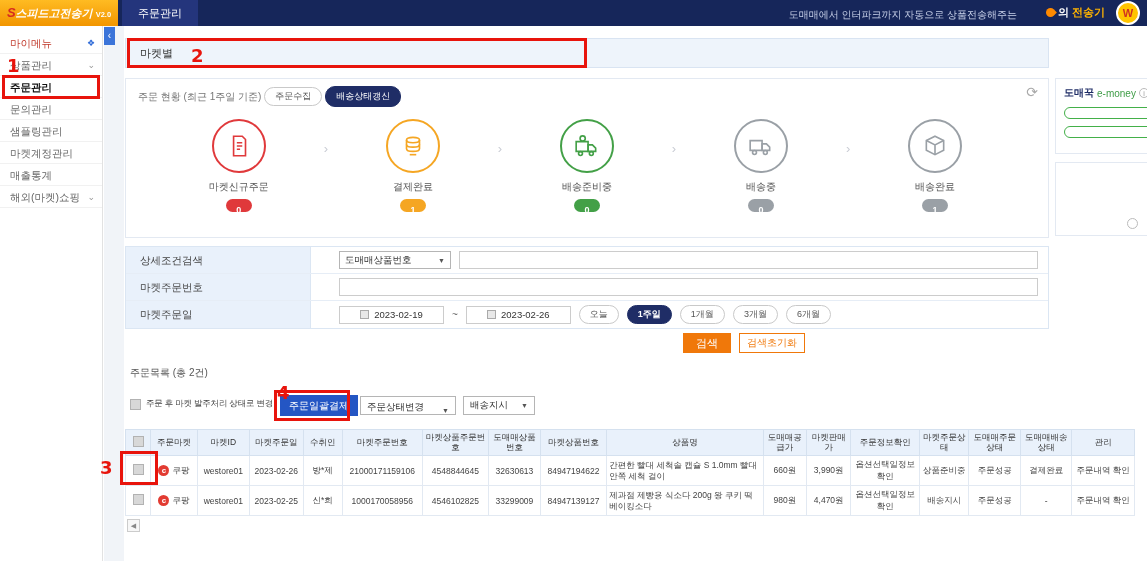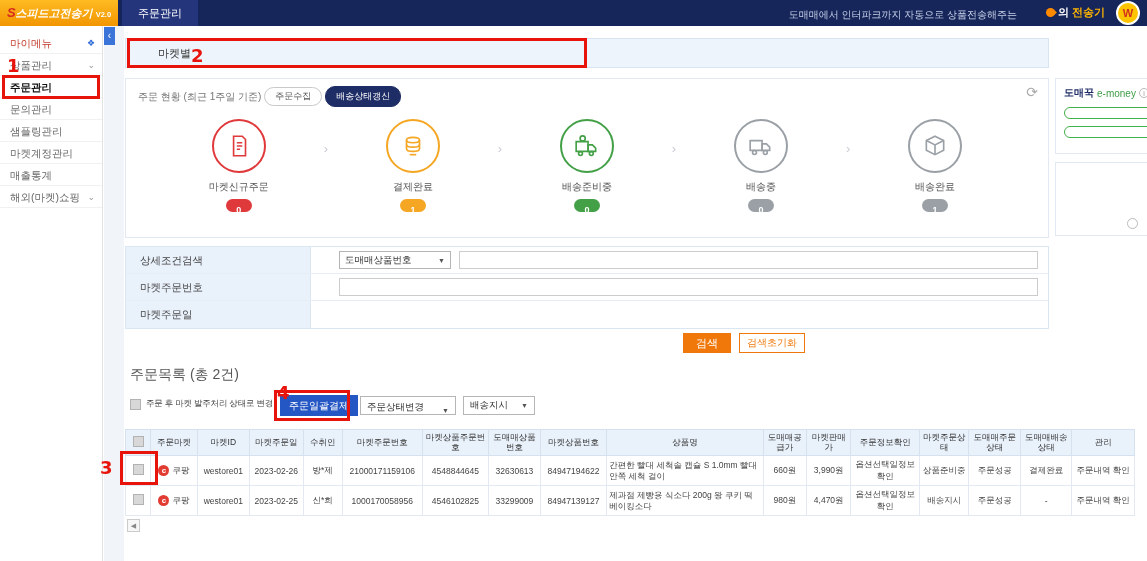--- a/index.html
+++ b/index.html
@@ -34,21 +34,21 @@
   .side-item.active { color:#111; font-weight:bold; }
   .side-chev { position:absolute; right:7px; top:0; color:#999; font-size:9px; }
   .side-star { position:absolute; right:7px; top:0; color:#2f6bd8; font-size:9px; }
   .gutter { position:absolute; left:104px; top:26px; width:20px; bottom:0; background:#f1f4f8; }
   .collapse { position:absolute; left:104px; top:27px; width:11px; height:18px; background:#3b74d9;
               color:#fff; font-size:10px; text-align:center; line-height:17px; cursor:pointer; z-index:4; }
 
   
   .market-bar { position:absolute; left:125px; top:38px; width:924px; height:30px;
                 background:#eef4fb; border:1px solid #d9e4f2; display:flex; align-items:center; }
-  .market-label { padding-left:32px; width:190px; font-size:11px; color:#333; }
+  .market-label { padding-left:14px; width:190px; font-size:11px; color:#333; }
   .market-tabs { display:flex; gap:4px; }
   .mtab { border:1px solid #5b7fd0; background:#fff; color:#333; font-size:10px;
           padding:2px 7px; border-radius:2px; cursor:pointer; white-space:nowrap; }
   .mtab.active { background:#1f2d66; color:#fff; border-color:#1f2d66; font-weight:bold; }
 
   
   .status-box { position:absolute; left:125px; top:78px; width:924px; height:160px;
                 background:#fff; border:1px solid #e3e9f2; }
   .status-head { position:absolute; top:7px; left:12px; display:flex; gap:3px; align-items:center; }
   .status-title { font-size:10px; color:#777; }
@@ -99,21 +99,21 @@
   .tilde { font-size:10px; color:#666; }
   .range-pill { border:1px solid #c9c9c9; border-radius:10px; font-size:9px; color:#555;
                 padding:2px 10px; background:#fff; cursor:pointer; white-space:nowrap; }
   .range-pill.active { background:#1f2d66; color:#fff; border-color:#1f2d66; font-weight:bold; }
   .btn-search { position:absolute; left:683px; top:333px; width:48px; height:20px; background:#f0780a;
                 color:#fff; font-size:11px; border:none; cursor:pointer; }
   .btn-reset { position:absolute; left:739px; top:333px; width:66px; height:20px; background:#fff;
                color:#f0780a; border:1px solid #f0780a; font-size:10px; cursor:pointer; }
 
   
-  .list-title { position:absolute; left:130px; top:366px; font-size:14px; color:#555;text-align:right; }
+  .list-title { position:absolute; left:130px; top:366px; font-size:10px; color:#555;text-align:right; }
   .ctrl-left { position:absolute; left:130px; top:398px; display:flex; align-items:center; gap:5px; }
   .cb { width:11px; height:11px; background:#d8d8d8; border:1px solid #b2b2b2; cursor:pointer; }
   .ctrl-label { font-size:8.5px; color:#444; letter-spacing:-0.2px; }
   .btn-bulk { position:absolute; left:280px; top:395px; height:21px; background:#2456c4; color:#fff;
               font-size:10px; padding:0 9px; border:none; cursor:pointer; }
   .cselect { position:absolute; top:396px; height:19px; border:1px solid #b5b5b5; font-size:9.5px;
              color:#333; display:flex; align-items:center; justify-content:space-between;
              padding:0 6px; background:#fff; cursor:pointer; }
   #status-select { left:360px; width:96px;align-items:flex-end; }
   #etc-select { left:463px; width:72px; }
@@ -294,20 +294,36 @@
     </div>
   </div>
   <div class="srow">
     <div class="slabel">마켓주문번호</div>
     <div class="sfield">
       <input class="sinput" style="">
     </div>
   </div>
   <div class="srow">
     <div class="slabel">마켓주문일</div>
+    <div class="sfield">
+      <div class="date">
+        <span class="cal"></span>
+        <span>2023-02-19</span>
+      </div>
+      <span class="tilde">~</span>
+      <div class="date">
+        <span class="cal"></span>
+        <span>2023-02-26</span>
+      </div>
+      <span class="range-pill">오늘</span>
+      <span class="range-pill active">1주일</span>
+      <span class="range-pill">1개월</span>
+      <span class="range-pill">3개월</span>
+      <span class="range-pill">6개월</span>
+    </div>
   </div>
 </section>
 <button class="btn-search">검색</button>
 <button class="btn-reset">검색초기화</button>
 
 <div class="list-title">주문목록 (총 2건)</div>
 
 <div class="ctrl-left">
   <span class="cb"></span>
   <span class="ctrl-label">주문 후 마켓 발주처리 상태로 변경</span>

